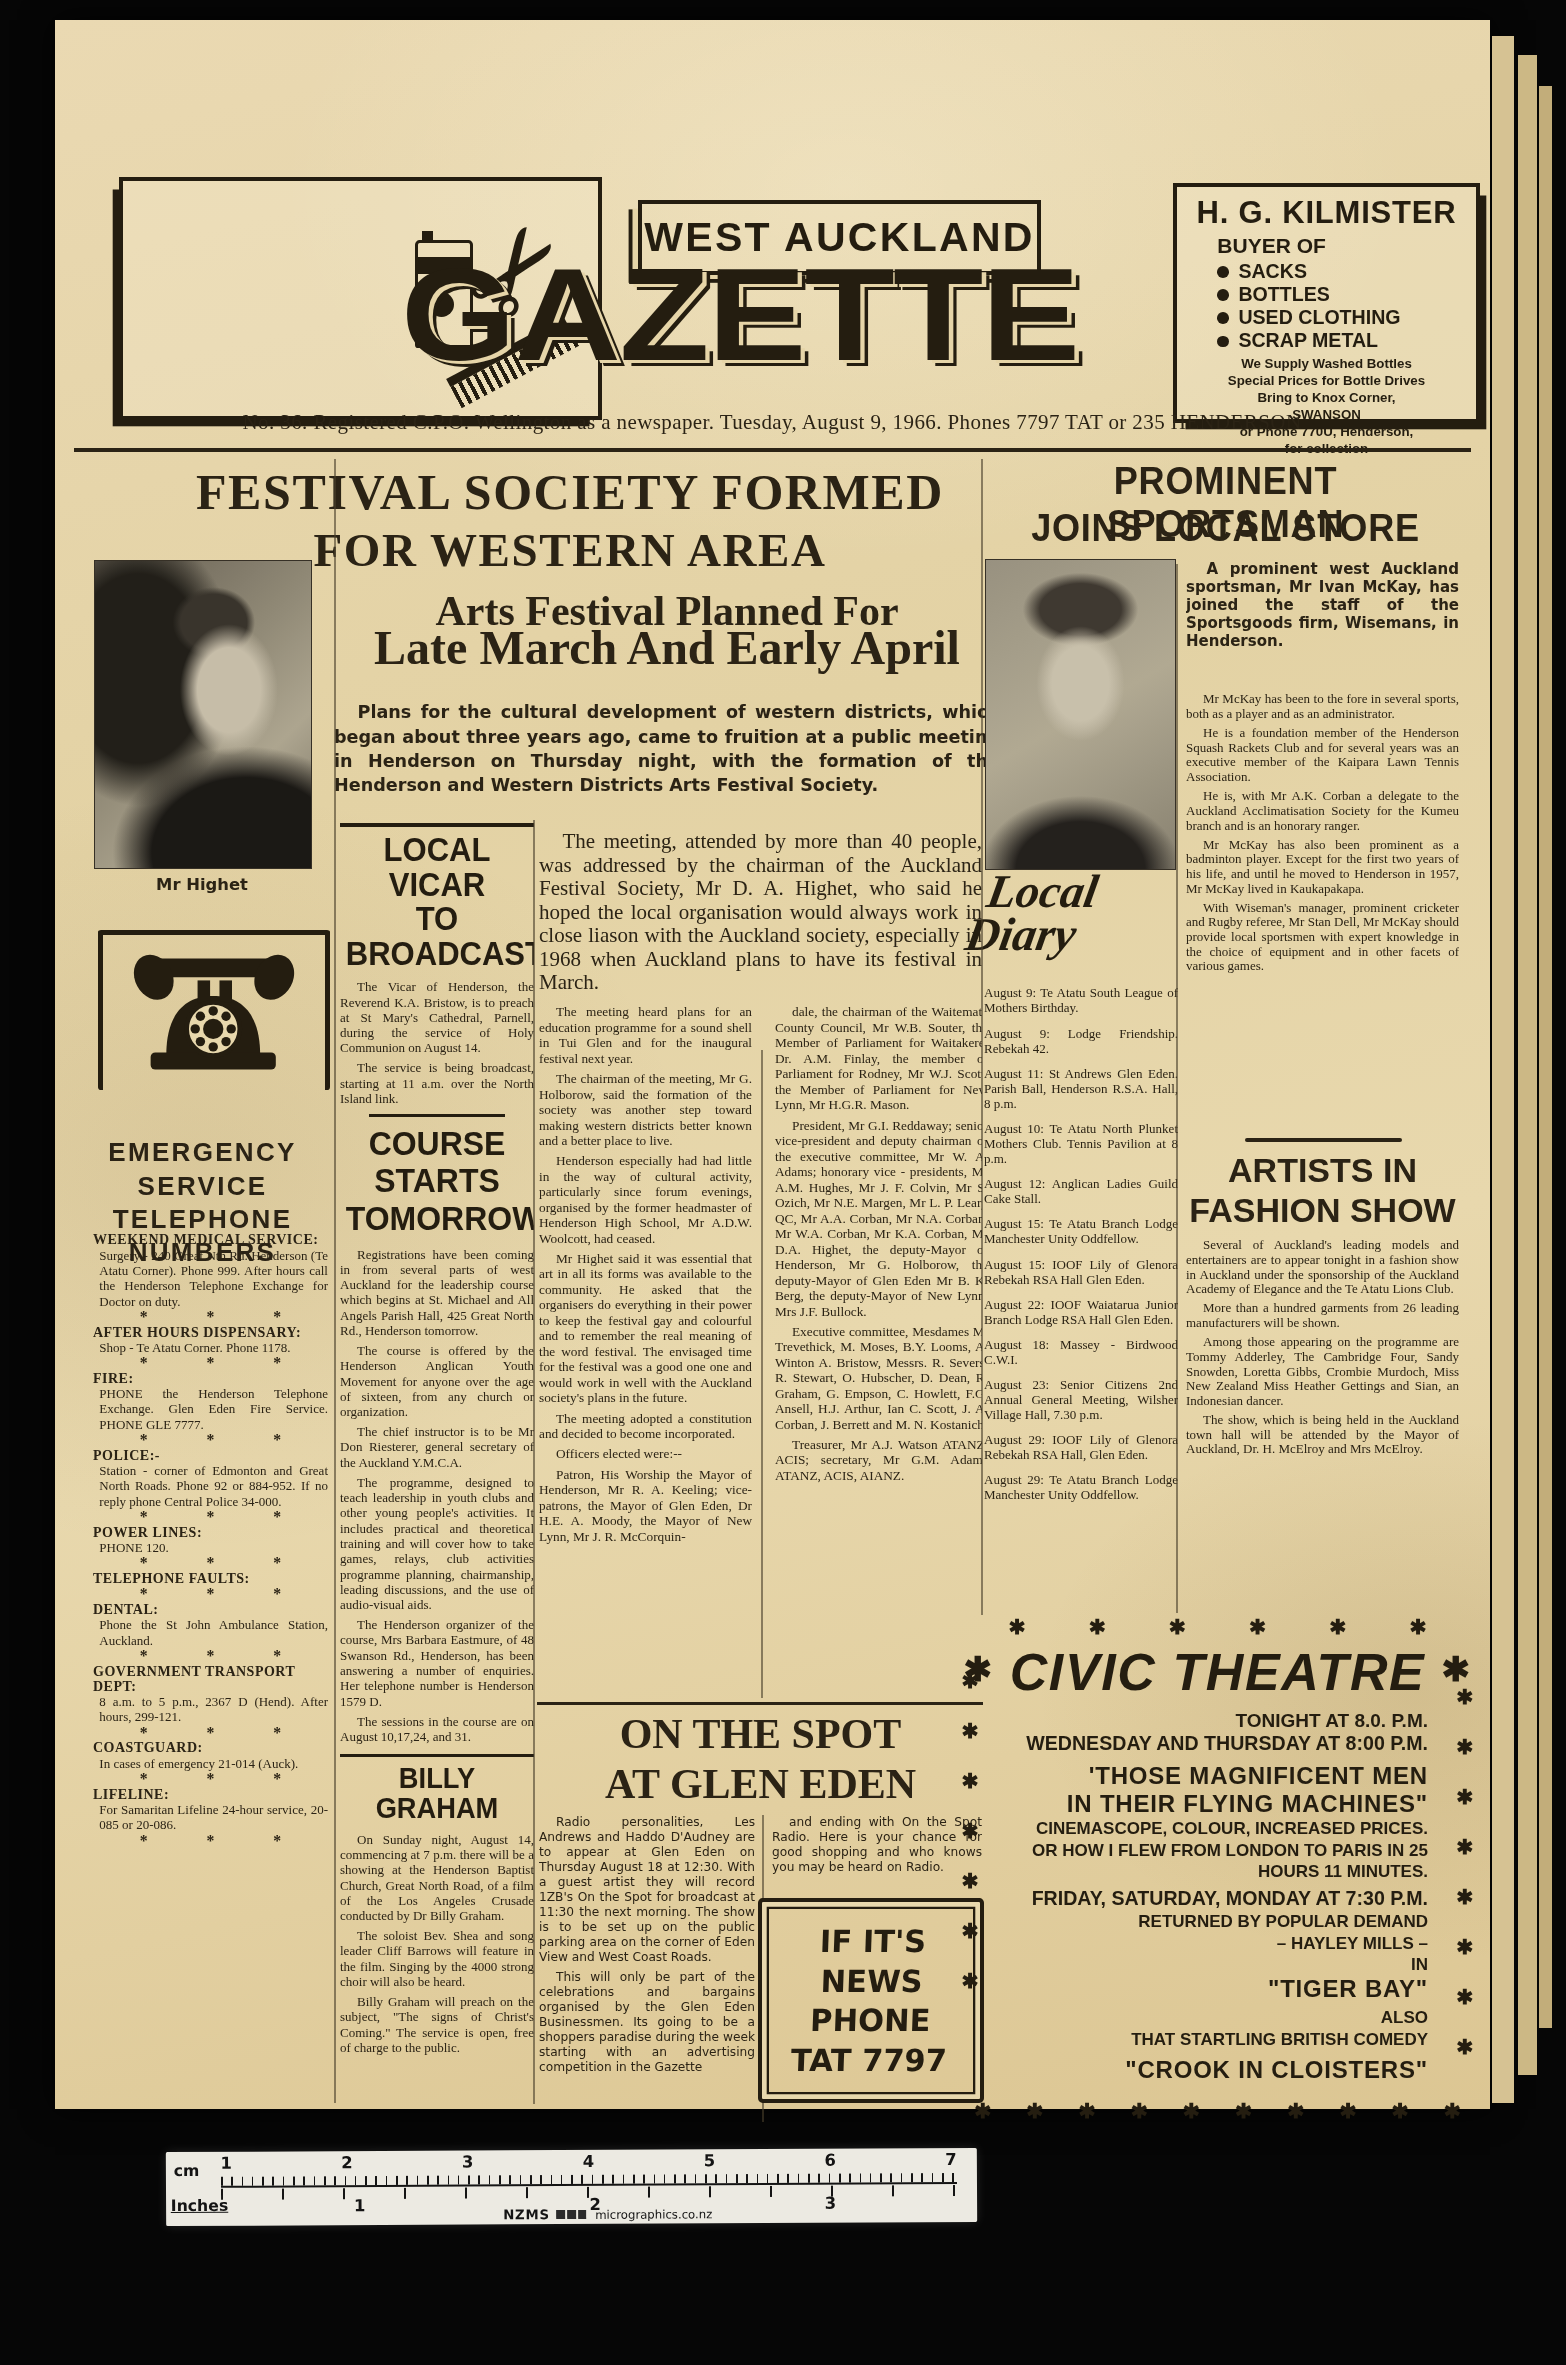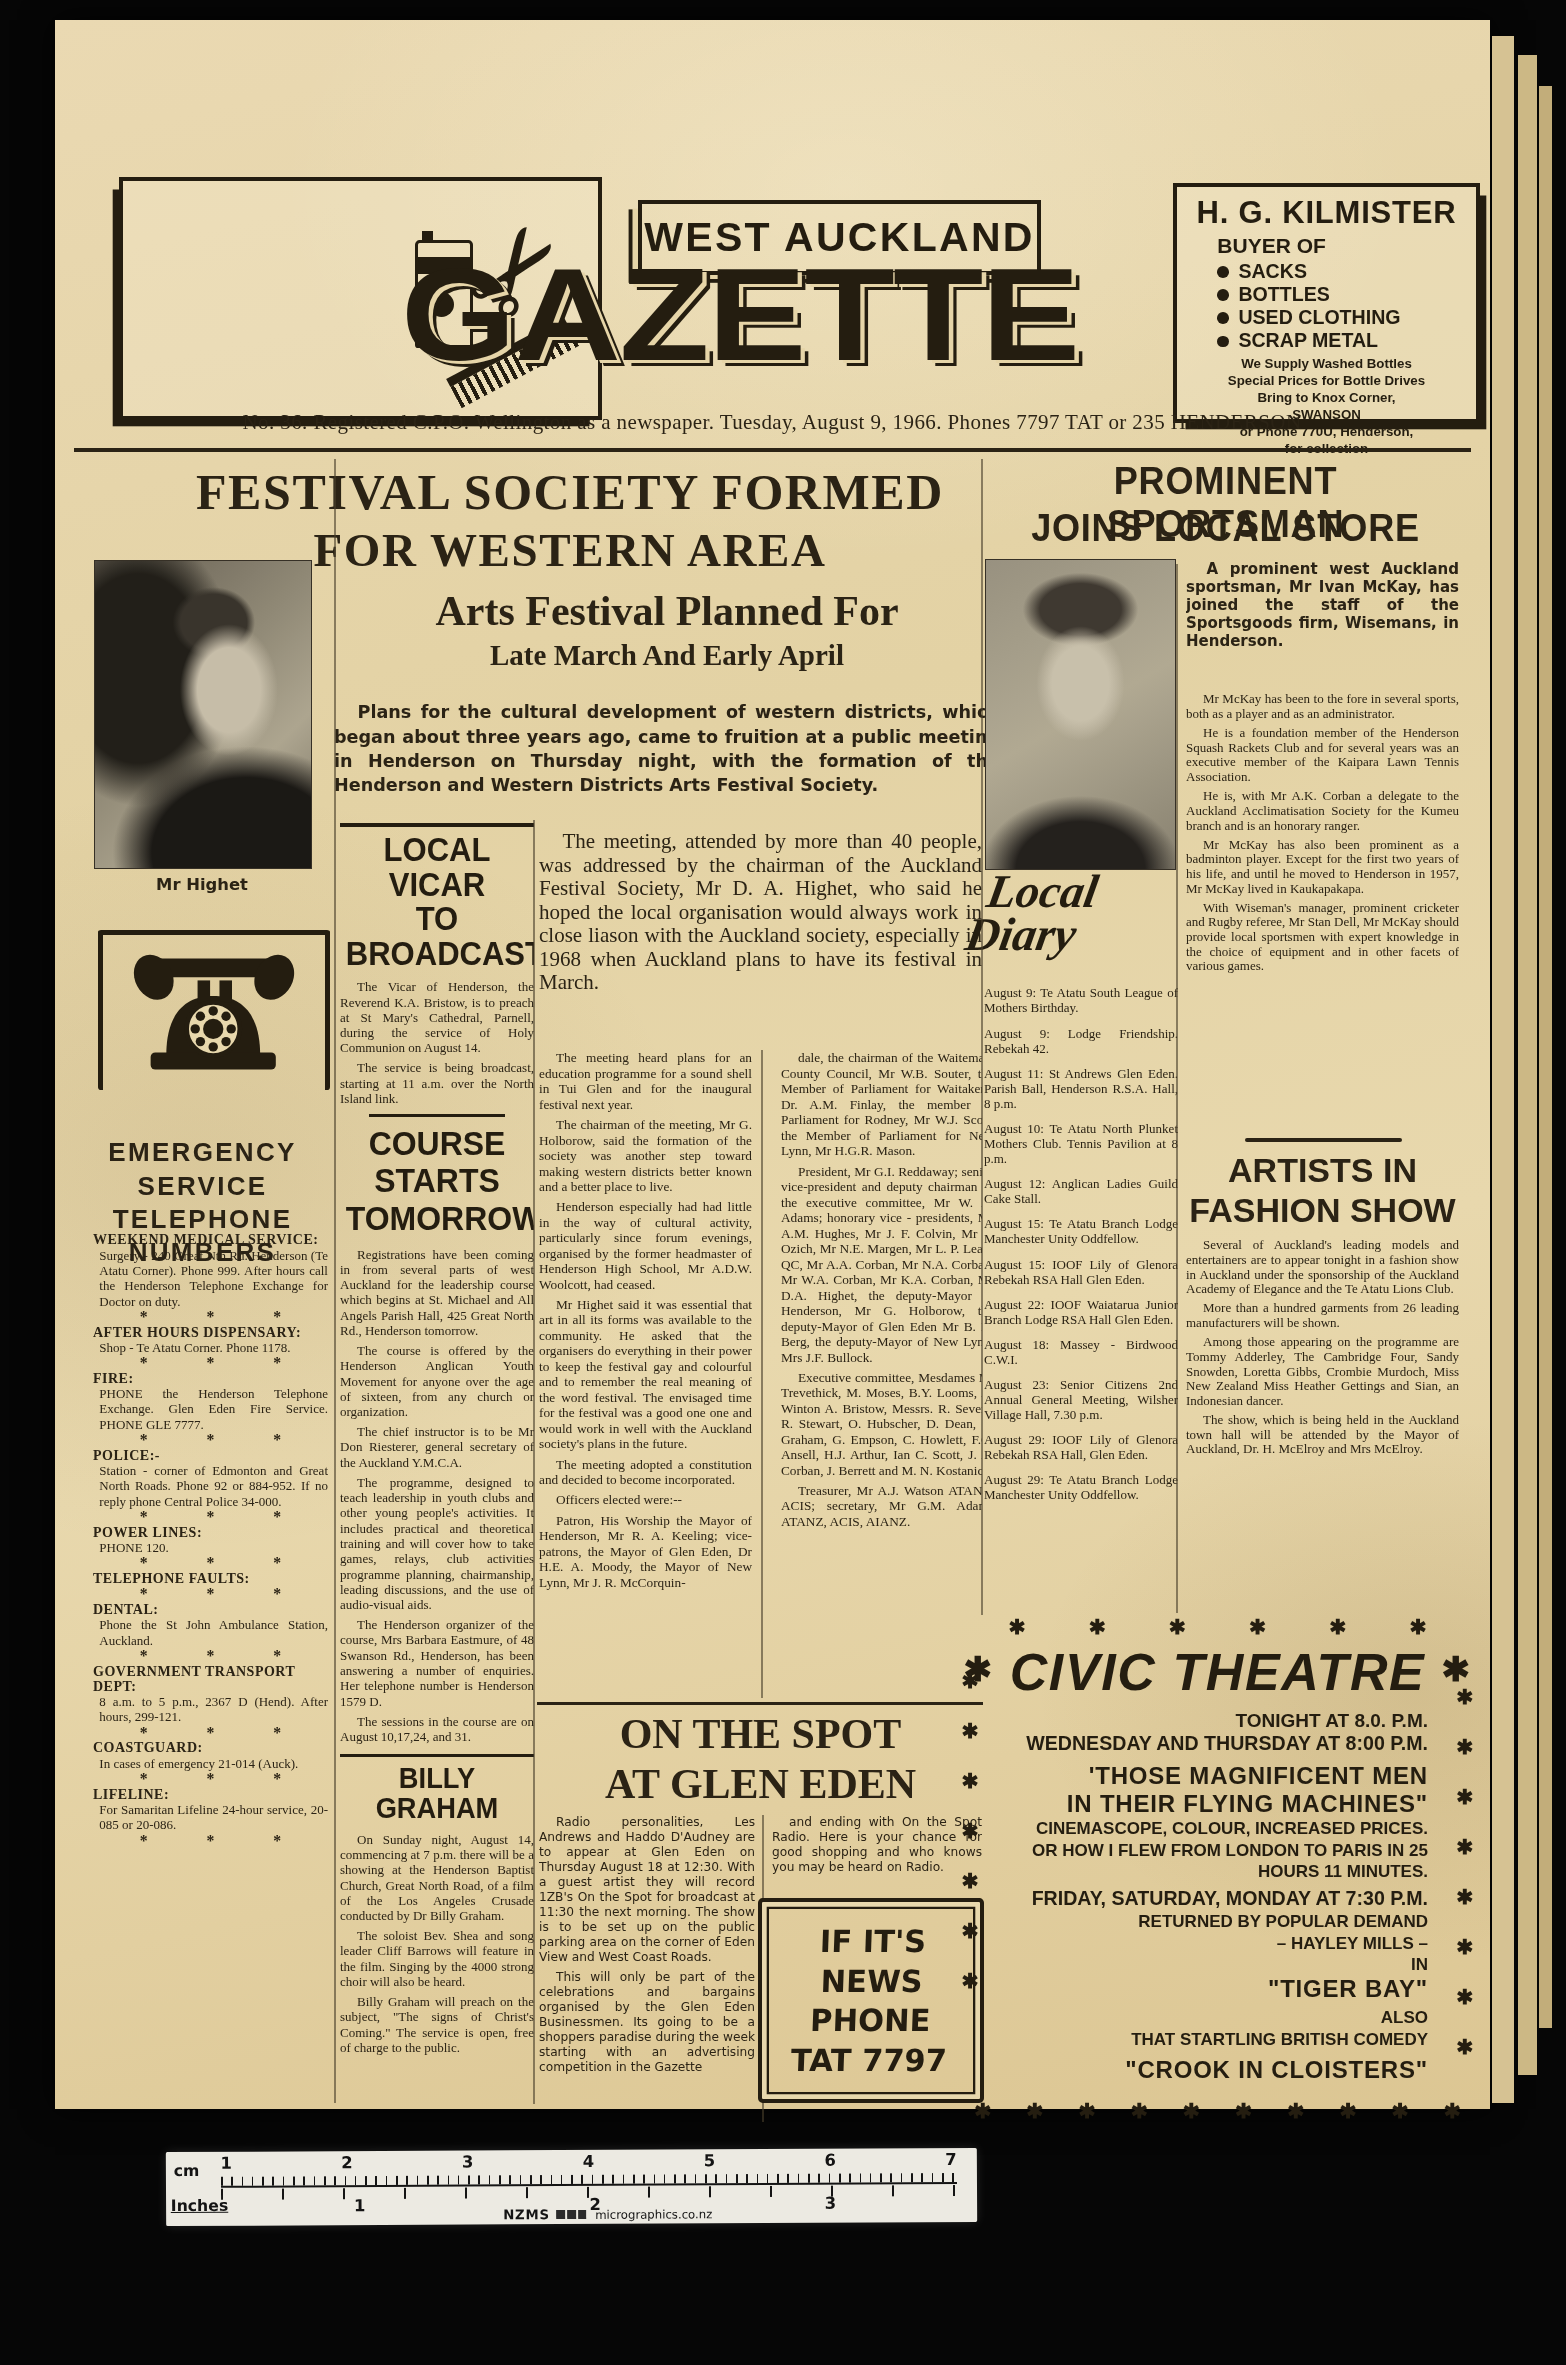--- a/index.html
+++ b/index.html
@@ -50,26 +50,26 @@
   #mast-title{left:346px;top:229px;width:744px;font-family:"Liberation Sans",sans-serif;
     font-weight:900;font-size:132px;line-height:1;letter-spacing:-1.6px;color:#241d10;
     transform:scaleX(1.12);transform-origin:left top;
     text-shadow:3.9px 3.1px 0 #e6d5a8,7px 6.3px 0 #241d10;}
   #dateline{left:31px;top:390px;width:1372px;font-size:21px;letter-spacing:0.4px;}
   #rule-a{left:19px;top:428px;width:1397px;height:3.9px;}
   
   #headline1{left:86px;top:443px;width:858px;font-size:50px;font-weight:bold;letter-spacing:1.6px;}
   #headline2{left:86px;top:503px;width:858px;font-size:47px;font-weight:bold;letter-spacing:1.6px;}
   #subhead1{left:276px;top:567px;width:672px;font-size:42px;font-weight:bold;}
-  #subhead2{left:276px;top:619px;width:672px;font-size:29px;font-weight:bold;}
+  #subhead2{left:276px;top:600px;width:672px;font-size:48px;font-weight:bold;}
   #lead{left:279px;top:680px;width:666px;height:132px;overflow:hidden;
         font-family:"DejaVu Sans",sans-serif;font-weight:bold;font-size:17.6px;line-height:1.38;}
   #intro{left:484px;top:810px;width:443px;height:218px;overflow:hidden;font-size:21px;line-height:23.5px;}
-  #fest-cols{left:484px;top:1030px;width:443px;height:648px;overflow:hidden;display:grid;
-             grid-template-columns:213px 213px;column-gap:29px;font-size:13.3px;line-height:15.5px;}
+  #fest-cols{left:484px;top:984px;width:443px;height:648px;overflow:hidden;display:grid;
+             grid-template-columns:213px 213px;column-gap:23px;font-size:13.3px;line-height:15.5px;}
   #fest-divider{left:706px;top:1030px;height:648px;}
   #center-rule{left:482px;top:1682px;width:446px;height:3.1px;}
   
   .photo{border:0.8px solid #3a301d;filter:saturate(.55);}
   #photo1{left:39px;top:540px;width:216px;height:307px;background:
      radial-gradient(70px 94px at 62% 42%, #cdbd97 0 45%, transparent 70%),
      radial-gradient(55px 47px at 55% 20%, #3c3425 0 60%, transparent 75%),
      radial-gradient(125px 172px at 20% 35%, #241f14 0 55%, transparent 80%),
      radial-gradient(157px 125px at 70% 95%, #1d1912 0 60%, transparent 85%),
      linear-gradient(135deg,#6a5f48 0%,#978a67 45%,#b3a57d 70%,#7e7255 100%);}

